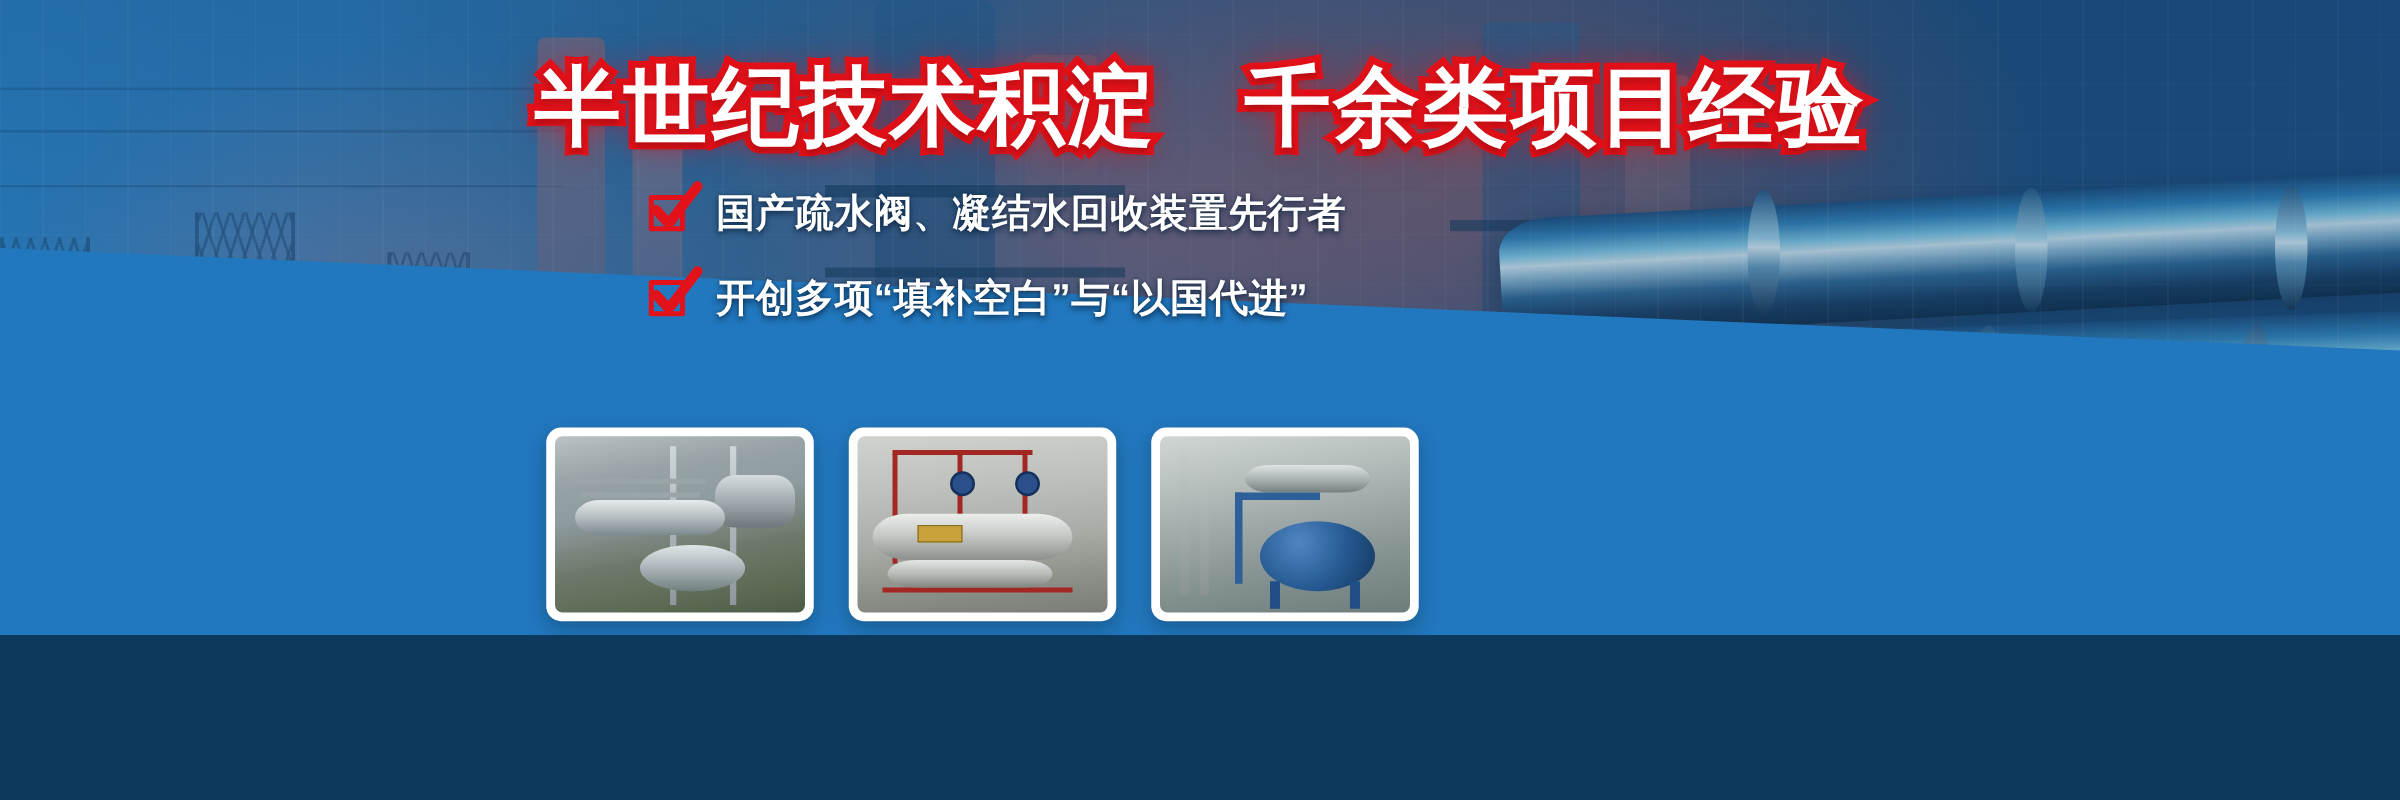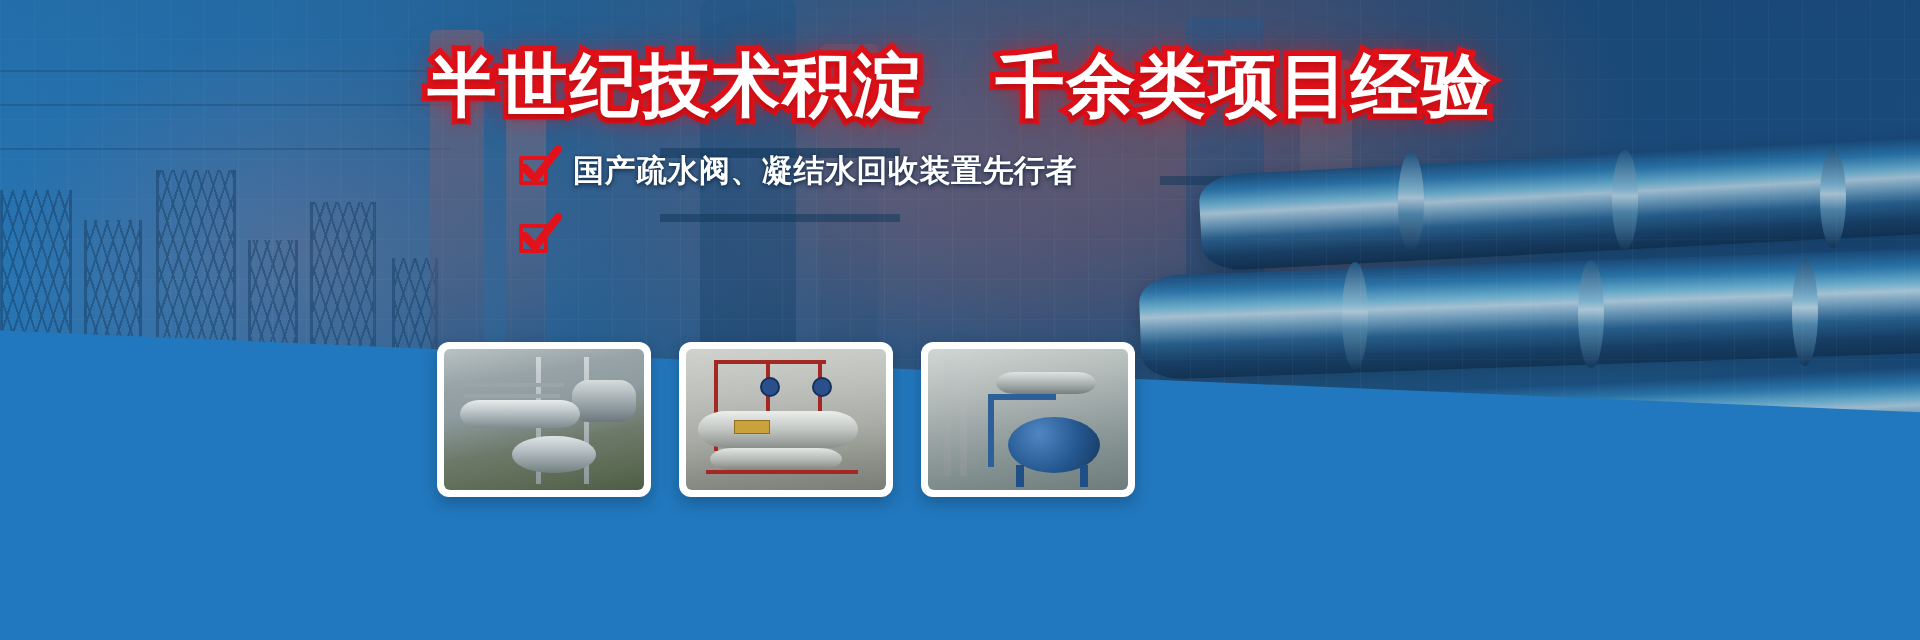--- a/index.html
+++ b/index.html
@@ -1,18 +1,18 @@
 <!DOCTYPE html>
 <html><head>
 <meta charset="utf-8">
 <style>
   html,body{margin:0;padding:0;background:#0d3a5c;}
   body{font-family:"Liberation Sans","DejaVu Sans",sans-serif;}
 
-  .banner{position:relative;width:1920px;height:640px;overflow:hidden;background:#16507e;}
+  .banner{position:relative;width:1920px;height:508px;overflow:hidden;background:#16507e;}
 
   
   .bg{position:absolute;inset:0;overflow:hidden;}
   .bg-base{position:absolute;inset:0;
     background:
       linear-gradient(105deg,#2a7fc1 0%,#2c79b6 14%,#2d6a9e 26%,#2a5e8e 38%,#25527f 52%,#1f4a74 66%,#1d4a78 78%,#1b4a7c 100%);}
   
   .bg-warm{position:absolute;inset:0;
     background:
       radial-gradient(ellipse 640px 400px at 1180px 120px, rgba(196,96,92,.50), rgba(196,96,92,0) 70%),
@@ -165,20 +165,21 @@
       <span class="bullet-text">国产疏水阀、凝结水回收装置先行者</span>
     </div>
 
     <div class="bullet">
       <span class="check-icon">
         <span class="box"></span>
         <svg width="46" height="44" viewBox="0 0 46 44" fill="none">
           <path d="M7 21 L17 32 L40 2" stroke="#e3121a" stroke-width="8" stroke-linecap="round" stroke-linejoin="round"></path>
         </svg>
       </span>
+      <span class="bullet-text">开创多项“填补空白”与“以国代进”</span>
     </div>
 
 
   </div>
 
   <div class="cards">
 
     <div class="card">
       <div class="photo p1">
         <span class="pole" style="left:46%;"></span>

